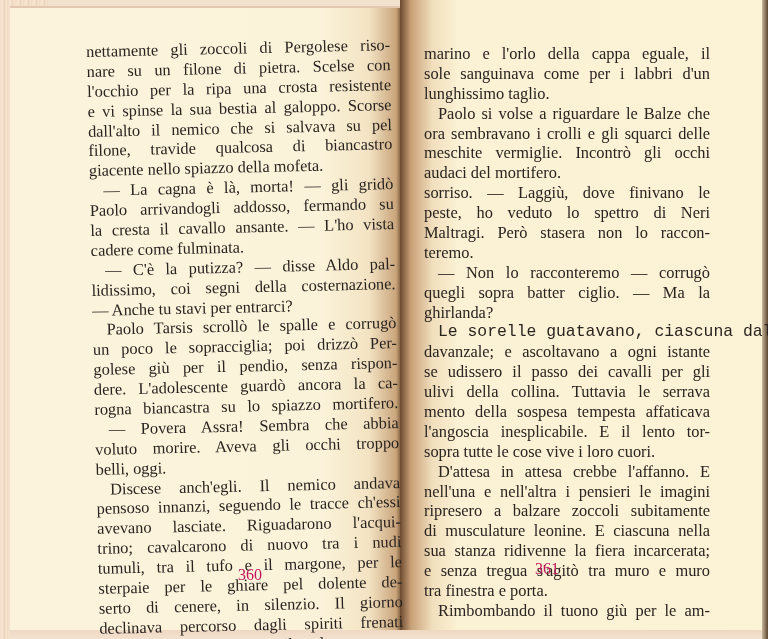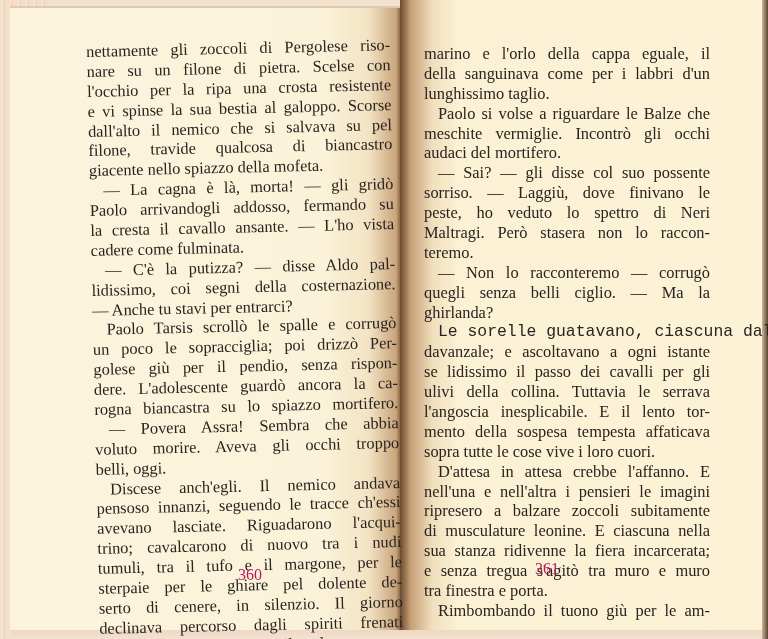--- a/index.html
+++ b/index.html
@@ -87,39 +87,39 @@
       <span class="line">avevano lasciate. Riguadarono l'acqui-</span>
       <span class="line">trino; cavalcarono di nuovo tra i nudi</span>
       <span class="line">tumuli, tra il tufo e il margone, per le</span>
       <span class="line">sterpaie per le ghiare pel dolente de-</span>
       <span class="line">serto di cenere, in silenzio. Il giorno</span>
       <span class="line">declinava percorso dagli spiriti frenati</span>
       <span class="line last">dell'uragano. A ponente, tra il suol</span>
     </div>
   <div class="text-block right-text" id="right-text">
       <span class="line">marino e l'orlo della cappa eguale, il</span>
-      <span class="line">della sanguinava come per i labbri d'un</span>
+      <span class="line">sole sanguinava come per i labbri d'un</span>
       <span class="line last">lunghissimo taglio.</span>
       <span class="line" style="padding-left: 14px;">Paolo si volse a riguardare le Balze che</span>
+      <span class="line">ora sembravano i crolli e gli squarci delle</span>
       <span class="line">meschite vermiglie. Incontrò gli occhi</span>
       <span class="line last">audaci del mortifero.</span>
-      <span class="line" style="padding-left: 14px;">— Sai? — gli disse col suo possente</span>
       <span class="line">sorriso. — Laggiù, dove finivano le</span>
       <span class="line">peste, ho veduto lo spettro di Neri</span>
       <span class="line">Maltragi. Però stasera non lo raccon-</span>
       <span class="line last">teremo.</span>
       <span class="line" style="padding-left: 14px;">— Non lo racconteremo — corrugò</span>
-      <span class="line">quegli senza belli ciglio. — Ma la</span>
+      <span class="line">quegli sopra batter ciglio. — Ma la</span>
       <span class="line last">ghirlanda?</span>
       <span class="line" style="padding-left: 14px; font-family: Liberation Mono, monospace;">Le sorelle guatavano, ciascuna dal suo</span>
       <span class="line">davanzale; e ascoltavano a ogni istante</span>
-      <span class="line">se lidissimo il passo dei cavalli per gli</span>
+      <span class="line">se udissero il passo dei cavalli per gli</span>
       <span class="line">ulivi della collina. Tuttavia le serrava</span>
+      <span class="line">mento della sospesa tempesta affaticava</span>
       <span class="line">l'angoscia inesplicabile. E il lento tor-</span>
-      <span class="line">mento della sospesa tempesta affaticava</span>
       <span class="line last">sopra tutte le cose vive i loro cuori.</span>
       <span class="line" style="padding-left: 14px; font-family: Liberation Serif, serif;">D'attesa in attesa crebbe l'affanno. E</span>
       <span class="line">nell'una e nell'altra i pensieri le imagini</span>
       <span class="line">ripresero a balzare zoccoli subitamente</span>
       <span class="line">di musculature leonine. E ciascuna nella</span>
       <span class="line">sua stanza ridivenne la fiera incarcerata;</span>
       <span class="line">e senza tregua s'agitò tra muro e muro</span>
       <span class="line last">tra finestra e porta.</span>
       <span class="line" style="padding-left: 14px;">Rimbombando il tuono giù per le am-</span>
     </div>

